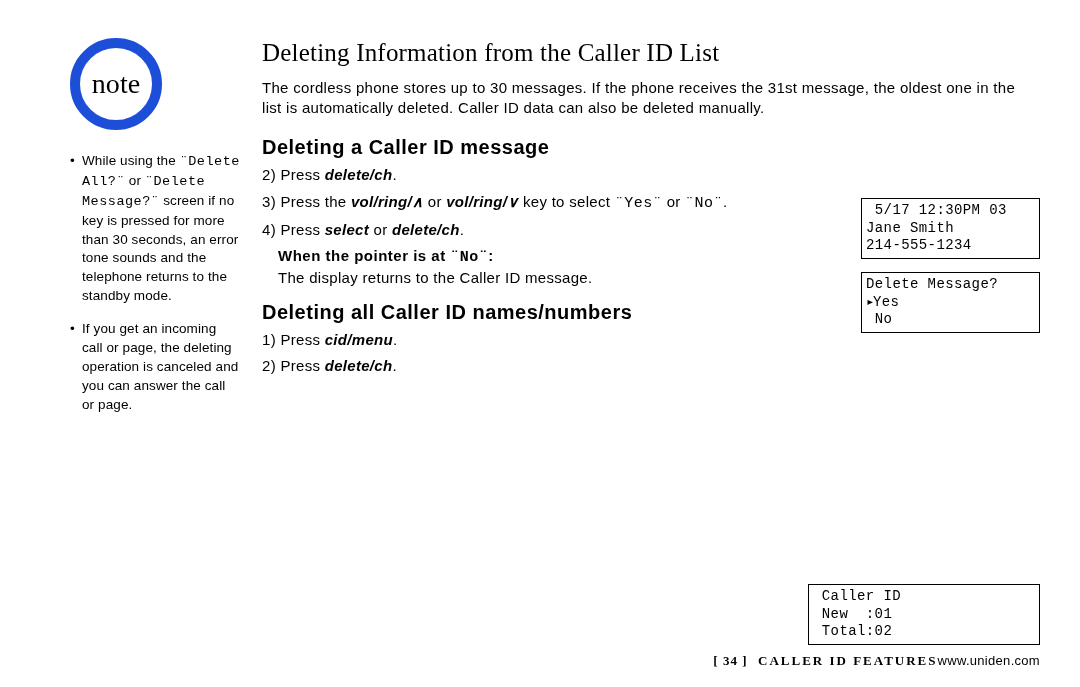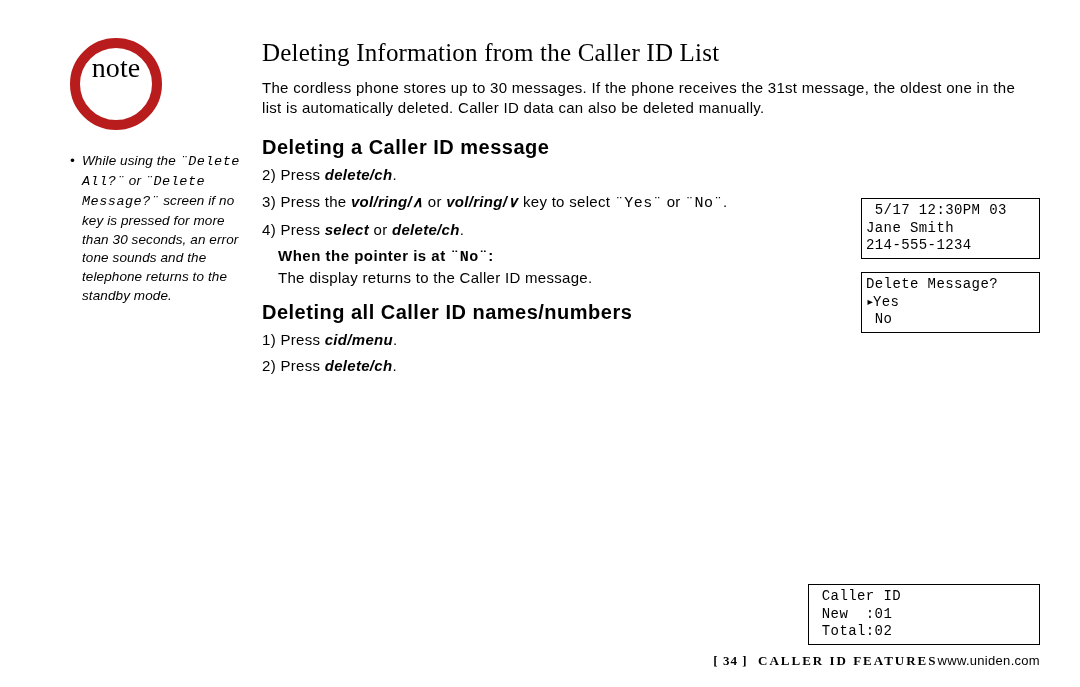--- a/index.html
+++ b/index.html
@@ -20,33 +20,33 @@
     width: 170px;
     flex: 0 0 170px;
     font-family: Arial, Helvetica, sans-serif;
     font-size: 13.5px;
     line-height: 1.4;
     letter-spacing: 0.1px;
   }
   .note-circle {
     width: 92px;
     height: 92px;
-    border: 10px solid #b91c1c;
+    border: 10px solid #1d4ed8;
     border-radius: 50%;
     display: flex;
+    align-items: center;
     justify-content: center;
     font-family: Georgia, serif;
     font-size: 28px;
     margin-bottom: 22px;
     margin-top: 2px;
   }
   .side-list {
     list-style: none;
     padding-left: 0;
-    font-style: italic;
   }
   .side-list li {
     position: relative;
     padding-left: 12px;
     margin-bottom: 14px;
   }
   .side-list li::before {
     content: "•";
     position: absolute;
     left: 0;
@@ -131,20 +131,21 @@
 
 <div class="page">
   <aside class="side">
     <div class="note-circle">
       <span>note</span>
     </div>
     <ul class="side-list">
       <li>
         <span>While using the </span><span class="lcd-inline">¨Delete All?¨</span><span> or </span><span class="lcd-inline">¨Delete Message?¨</span><span> screen if no key is pressed for more than 30 seconds, an error tone sounds and the telephone returns to the standby mode.</span>
       </li>
+      <li>If you get an incoming call or page, the deleting operation is canceled and you can answer the call or page.</li>
     </ul>
   </aside>
 
   <main class="main">
     <h1>Deleting Information from the Caller ID List</h1>
     <p class="intro">The cordless phone stores up to 30 messages. If the phone receives the 31st message, the oldest one in the list is automatically deleted. Caller ID data can also be deleted manually.</p>
 
     <h2>Deleting a Caller ID message</h2>
 
 

